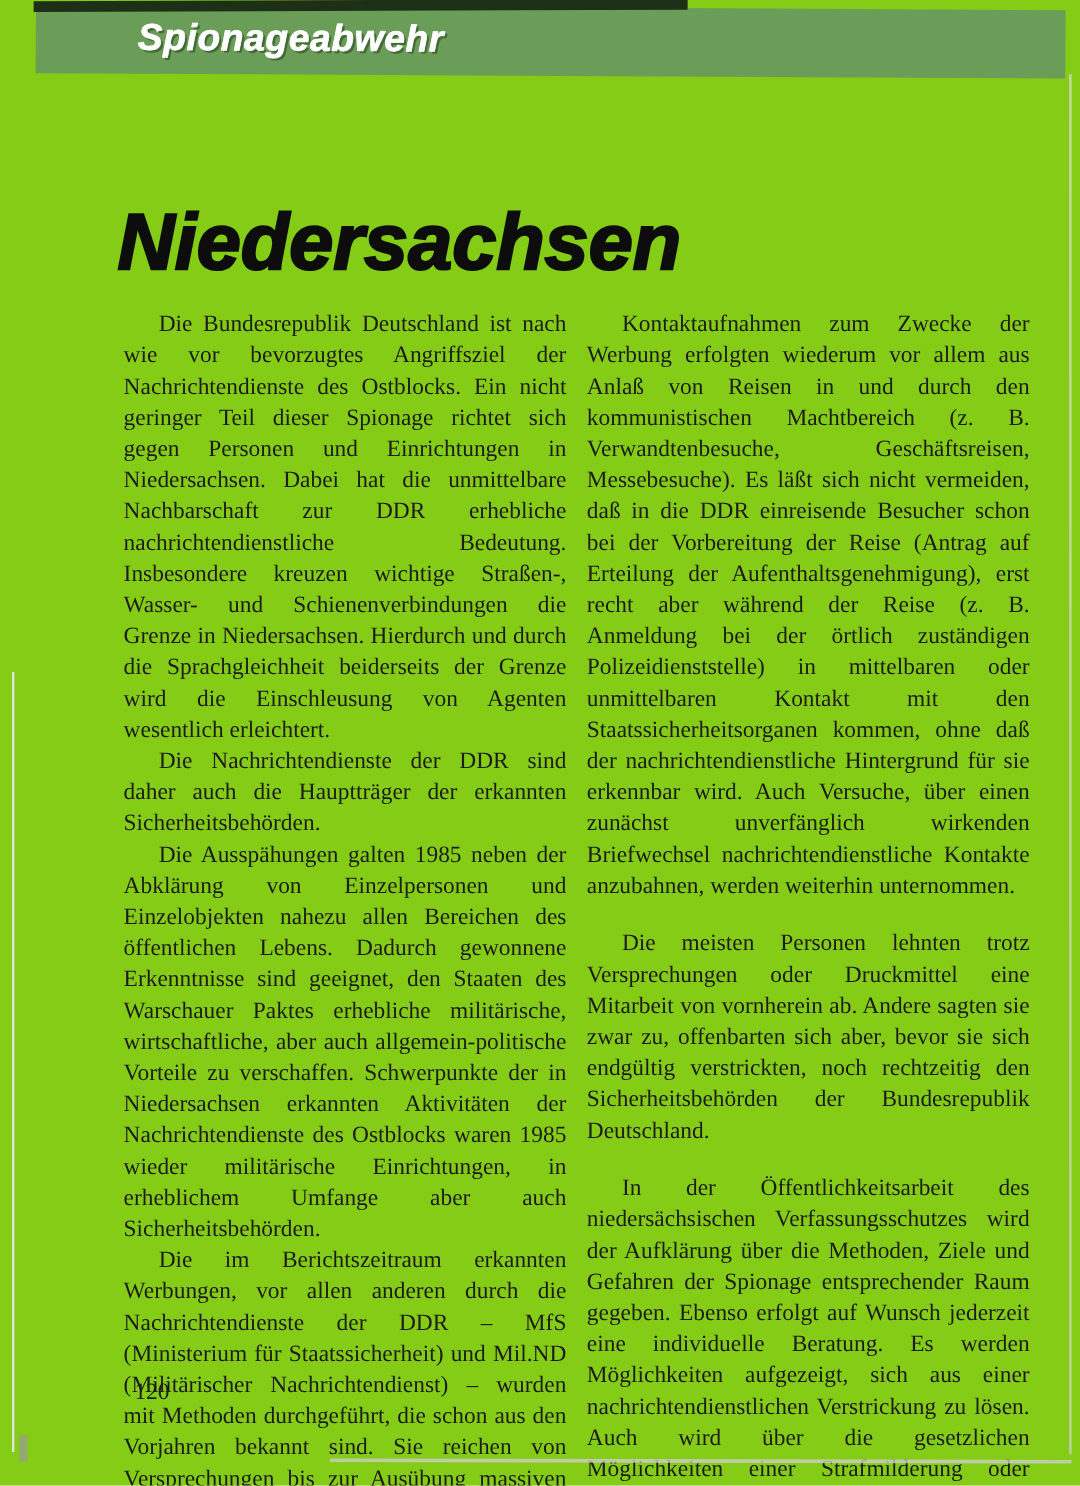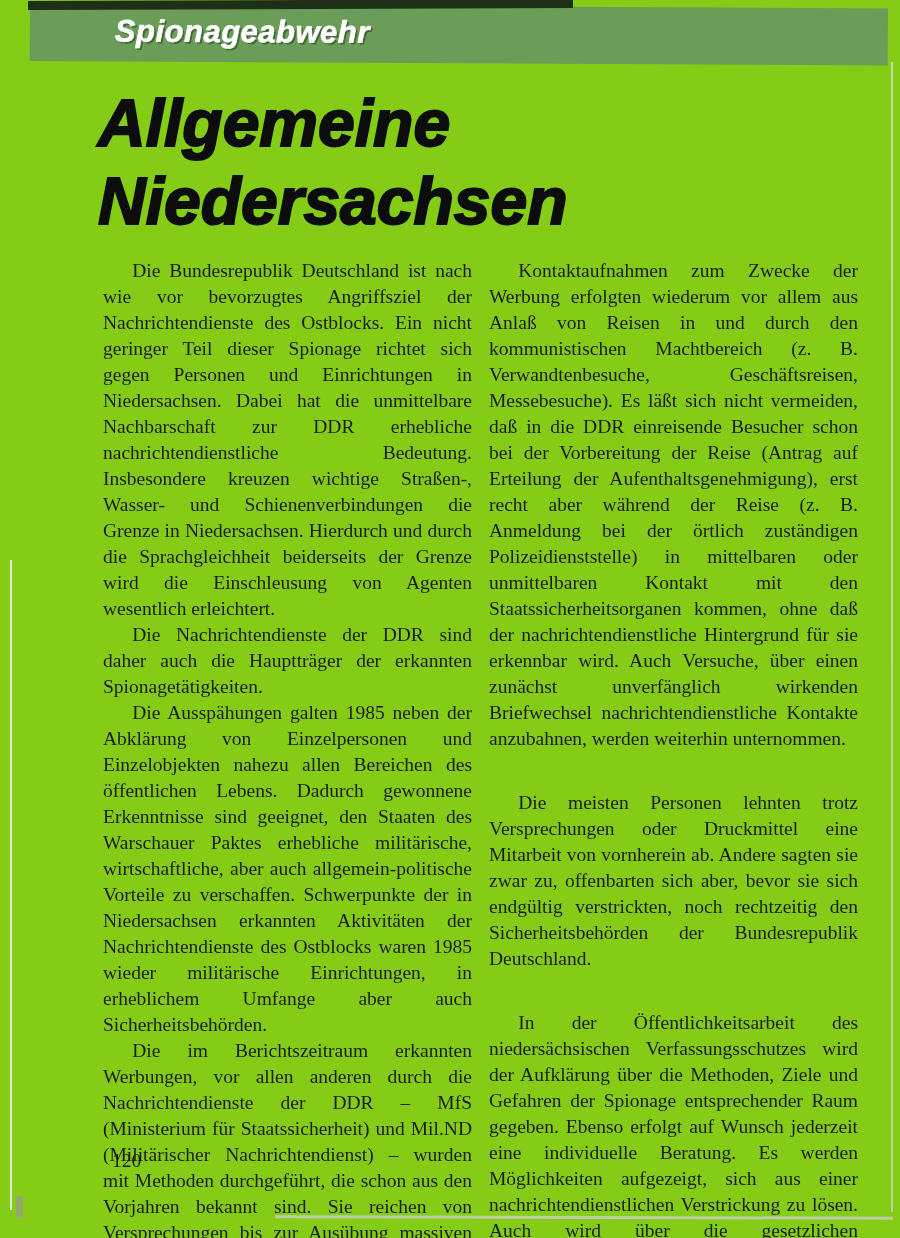--- a/index.html
+++ b/index.html
@@ -73,21 +73,21 @@
   .col {
     width: 369px;
     font-size: 19.5px;
     line-height: 26px;
     text-align: justify;
     color: #1c1c1c;
     hyphens: auto;
     -webkit-hyphens: auto;
   }
   .col p { margin: 0; text-indent: 1.5em; font-family: Liberation Serif, serif; }
-  .col p.spaced { margin-top: 38px; }
+  .col p.spaced { margin-top: 22px; }
 
   
   .page-number {
     position: absolute;
     left: 112px; top: 1150px;
     font-size: 19.5px;
     color: #1c1c1c;
   }
 
   
@@ -120,26 +120,26 @@
 </head>
 <body>
 
 <div class="page" lang="de">
 
   <div class="banner">
     <div class="banner-dark-edge"></div>
     <span class="banner-label">Spionageabwehr</span>
   </div>
 
-  <h1 class="title"><span>Allgemeine</span><br><span>Niedersachsen</span></h1>
+  <h1 class="title"><br><span>Niedersachsen</span></h1>
 
   <div class="columns">
     <div class="col">
       <p>Die Bundesrepublik Deutschland ist nach wie vor bevorzugtes Angriffsziel der Nachrichtendienste des Ostblocks. Ein nicht geringer Teil dieser Spionage richtet sich gegen Personen und Einrichtungen in Niedersachsen. Dabei hat die unmittelbare Nachbarschaft zur DDR erhebliche nachrichtendienstliche Bedeutung. Insbesondere kreuzen wichtige Straßen-, Wasser- und Schienenverbindungen die Grenze in Niedersachsen. Hierdurch und durch die Sprachgleichheit beiderseits der Grenze wird die Einschleusung von Agenten wesentlich erleichtert.</p>
-      <p>Die Nachrichtendienste der DDR sind daher auch die Hauptträger der erkannten Spionagetätigkeiten.</p>
+      <p>Die Nachrichtendienste der DDR sind daher auch die Hauptträger der erkannten Sicherheitsbehörden.</p>
       <p>Die Ausspähungen galten 1985 neben der Abklärung von Einzelpersonen und Einzelobjekten nahezu allen Bereichen des öffentlichen Lebens. Dadurch gewonnene Erkenntnisse sind geeignet, den Staaten des Warschauer Paktes erhebliche militärische, wirtschaftliche, aber auch allgemein-politische Vorteile zu verschaffen. Schwerpunkte der in Niedersachsen erkannten Aktivitäten der Nachrichtendienste des Ostblocks waren 1985 wieder militärische Einrichtungen, in erheblichem Umfange aber auch Sicherheitsbehörden.</p>
       <p>Die im Berichtszeitraum erkannten Werbungen, vor allen anderen durch die Nachrichtendienste der DDR – MfS (Ministerium für Staatssicherheit) und Mil.ND (Militärischer Nachrichtendienst) – wurden mit Methoden durchgeführt, die schon aus den Vorjahren bekannt sind. Sie reichen von Versprechungen bis zur Ausübung massiven Drucks.</p>
     </div>
     <div class="col">
       <p>Kontaktaufnahmen zum Zwecke der Werbung erfolgten wiederum vor allem aus Anlaß von Reisen in und durch den kommunistischen Machtbereich (z. B. Verwandtenbesuche, Geschäftsreisen, Messebesuche). Es läßt sich nicht vermeiden, daß in die DDR einreisende Besucher schon bei der Vorbereitung der Reise (Antrag auf Erteilung der Aufenthaltsgenehmigung), erst recht aber während der Reise (z. B. Anmeldung bei der örtlich zuständigen Polizeidienststelle) in mittelbaren oder unmittelbaren Kontakt mit den Staatssicherheitsorganen kommen, ohne daß der nachrichtendienstliche Hintergrund für sie erkennbar wird. Auch Versuche, über einen zunächst unverfänglich wirkenden Briefwechsel nachrichtendienstliche Kontakte anzubahnen, werden weiterhin unternommen.</p>
       <p class="spaced">Die meisten Personen lehnten trotz Versprechungen oder Druckmittel eine Mitarbeit von vornherein ab. Andere sagten sie zwar zu, offenbarten sich aber, bevor sie sich endgültig verstrickten, noch rechtzeitig den Sicherheitsbehörden der Bundesrepublik Deutschland.</p>
       <p class="spaced">In der Öffentlichkeitsarbeit des niedersächsischen Verfassungsschutzes wird der Aufklärung über die Methoden, Ziele und Gefahren der Spionage entsprechender Raum gegeben. Ebenso erfolgt auf Wunsch jederzeit eine individuelle Beratung. Es werden Möglichkeiten aufgezeigt, sich aus einer nachrichtendienstlichen Verstrickung zu lösen. Auch wird über die gesetzlichen Möglichkeiten einer Strafmilderung oder gänzlicher Straffrei-</p>
     </div>
   </div>
 

